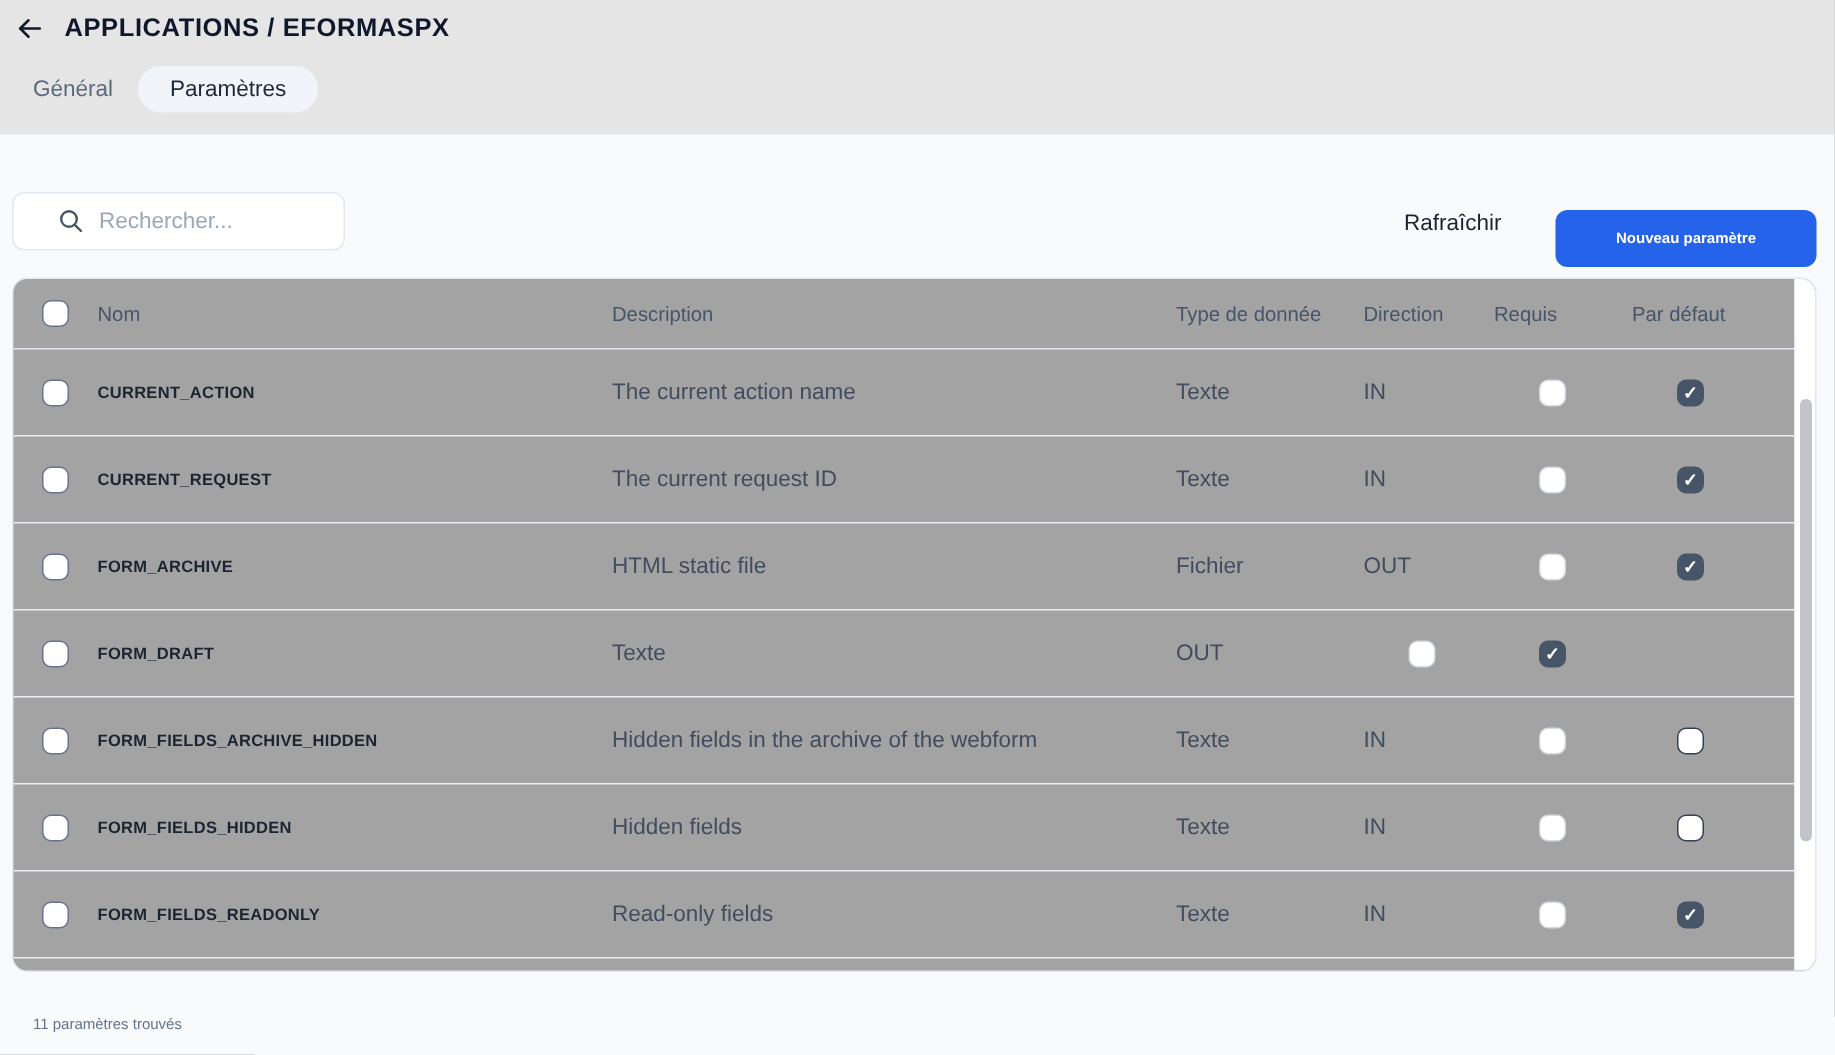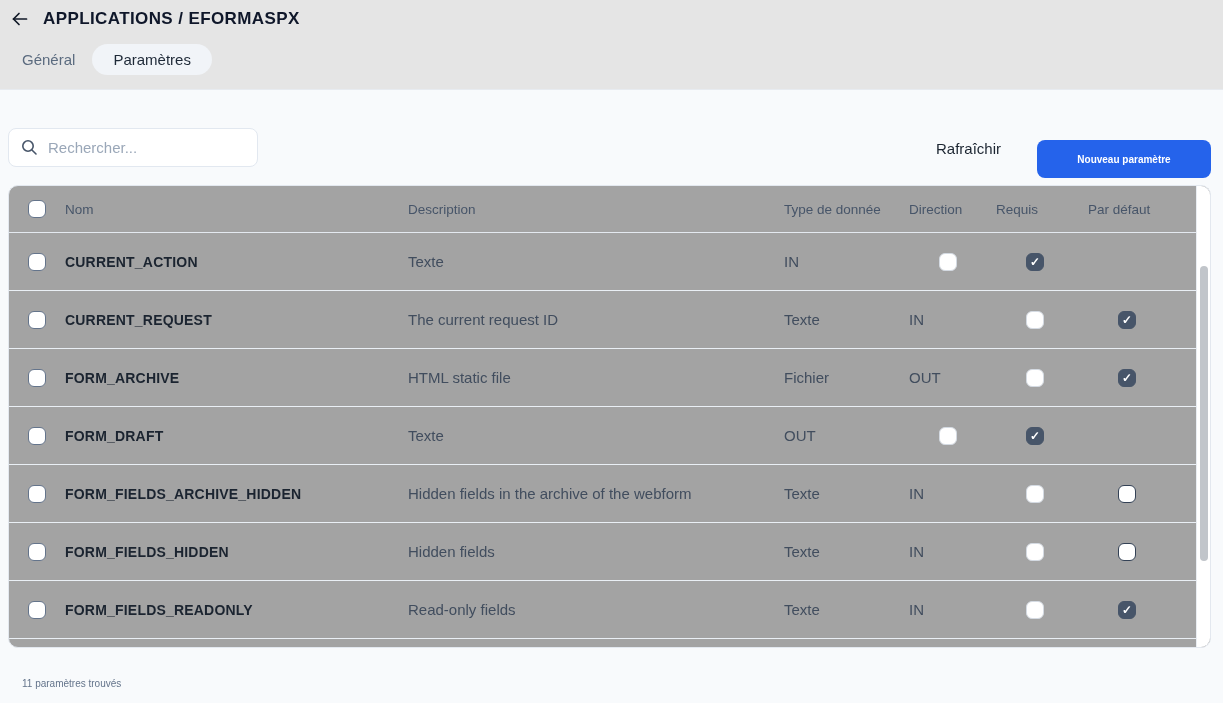--- a/index.html
+++ b/index.html
@@ -35,23 +35,23 @@
   }
 
   
   .main{
     position:absolute; left:0; top:90px; width:1223px; height:613px;
     background:#f8fafc;
   }
 
   
   .search-box{
-    position:absolute; left:8px; top:38px; width:250px; height:39px;
+    position:absolute; left:8px; top:38px; width:222px; height:39px;
     background:#ffffff; border:1px solid #e2e8f0; border-radius:8px;
-    display:flex; align-items:center; padding:0 12px; gap:10px;
+    display:flex; align-items:center; padding:0 30px; gap:10px;
   }
   .search-box input{
     border:none; outline:none; flex:1; font-size:15px;
     font-family:"Liberation Sans", sans-serif; color:#1f2937; background:transparent;
   }
   .search-box input::placeholder{ color:#9aa7b8; }
   .refresh-btn{
     position:absolute; right:214px; top:41px; height:34px;
     background:transparent; border:none; font-size:15px; color:#1b2430;
     font-family:"Liberation Sans", sans-serif; cursor:pointer; padding:0 8px;
@@ -84,21 +84,21 @@
   }
   .thead{
     height:47px; border-bottom:1px solid #e4e9f0;
     font-size:13.5px; color:#475569;
   }
   .trow{
     height:58px; border-bottom:1px solid #eaeff5;
     font-size:15px;
   }
   .cell-check{ display:flex; justify-content:center; align-items:center; }
-  .cell-name{ color:#1b2430; font-weight:700; font-size:14px; letter-spacing:.2px; }
+  .cell-name{ color:#1b2430; font-weight:700; font-size:11px; letter-spacing:.2px; }
   .cell-desc, .cell-type, .cell-dir{ color:#414d5e; }
   .cell-flag{ padding-left:30px; display:flex; align-items:center; }
 
   
   .cb{
     width:18px; height:18px; border-radius:6px; background:#ffffff;
     display:flex; align-items:center; justify-content:center; cursor:pointer;
     flex:none;
   }
   .cb-row{ border:1.5px solid #64748b; }
@@ -160,20 +160,21 @@
         <div>Direction</div>
         <div>Requis</div>
         <div>Par défaut</div>
       </div>
       <div>
   <div class="grid-row trow">
     <div class="cell-check">
       <span class="cb cb-row"></span>
     </div>
     <div class="cell-name">CURRENT_ACTION</div>
+    <div class="cell-desc">The current action name</div>
     <div class="cell-type">Texte</div>
     <div class="cell-dir">IN</div>
     <div class="cell-flag">
       <span class="cb cb-light"></span>
     </div>
     <div class="cell-flag">
       <span class="cb cb-dark checked">✓</span>
     </div>
   </div>
 

